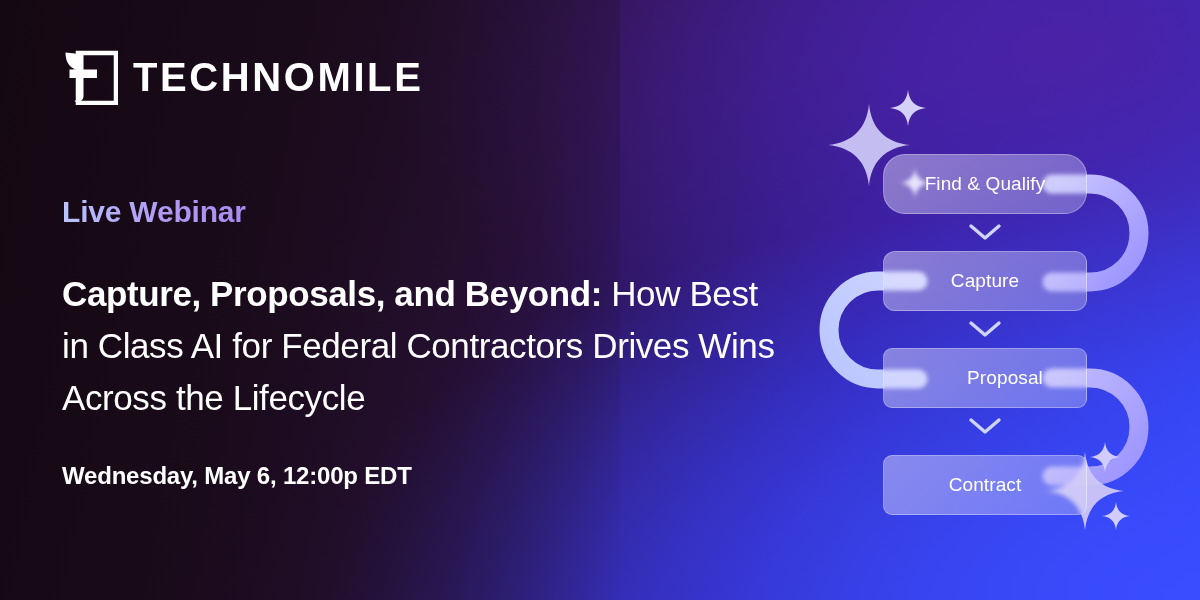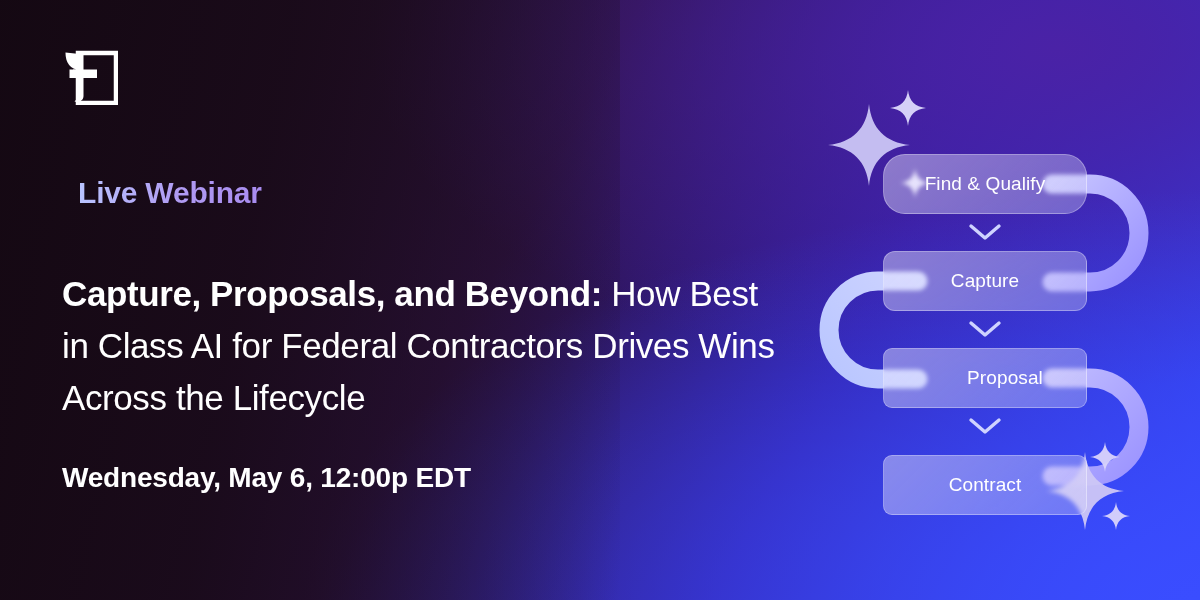--- a/index.html
+++ b/index.html
@@ -36,39 +36,38 @@
   #logoMark { position:relative; width:56px; height:56px; flex:0 0 auto; }
   #logoWord {
     color:#fff; font-size:40px; font-weight:bold;
     letter-spacing:2.6px; line-height:1;
     font-family:"Liberation Sans", sans-serif;
     white-space:nowrap;
   }
 
   
   #eyebrow {
-    position:absolute; left:62px; top:176px;
+    position:absolute; left:62px; top:195px;
     font-size:30px; font-weight:bold; letter-spacing:-.2px;
     background:linear-gradient(90deg,#b9c4ff 0%, #b09bf2 55%, #a88cf0 100%);
     -webkit-background-clip:text; background-clip:text;
     color:transparent;
     white-space:nowrap;
-    margin-left:16px;
   }
 
   #headline {
     position:absolute; left:62px; top:268px; width:720px;
     color:#fff; font-size:35px; line-height:52px;
     font-weight:normal; letter-spacing:-.4px;
   }
   #headline .hl-strong { font-weight:bold; }
 
   #datetime {
     position:absolute; left:62px; top:462px;
-    color:#fff; font-size:28px; font-weight:bold; letter-spacing:-.2px;
+    color:#fff; font-size:24px; font-weight:bold; letter-spacing:-.2px;
     white-space:nowrap;
   }
 
   
   #flow { position:absolute; left:790px; top:90px; width:410px; height:470px; }
   #flowSvg { position:absolute; left:0; top:0; }
 
   .card {
     position:absolute;
     width:204px; height:60px;
@@ -101,20 +100,21 @@
   <div id="logo">
     <div id="logoMark">
       <svg width="56" height="56" viewBox="0 0 56 56">
         <path d="M16 4 H54 V54 H16 V4 Z" fill="none" stroke="#ffffff" stroke-width="4.5"></path>
         <path d="M3.5 3.5 C3.5 14.5 8.5 20 17.5 21 L17.5 5 Z" fill="#ffffff"></path>
         <path d="M11 6 H21.5 V47 C21.5 51.5 17.5 53.5 12.5 52.5 C14.5 51 15.2 49.2 15.2 46.5 V6 Z" fill="#ffffff"></path>
         <rect x="11" y="20.5" width="24" height="8.5" fill="#ffffff"></rect>
         <rect x="7.5" y="20.5" width="8" height="8.5" fill="#ffffff"></rect>
       </svg>
     </div>
+    <div id="logoWord">TECHNOMILE</div>
   </div>
 
   <div id="eyebrow">Live Webinar</div>
 
   <h1 id="headline"><span class="hl-strong">Capture, Proposals, and Beyond:</span><span class="hl-rest"> How Best in Class AI for Federal Contractors Drives Wins Across the Lifecycle</span></h1>
 
   <div id="datetime">Wednesday, May 6, 12:00p EDT</div>
 
   <div id="flow">
 

